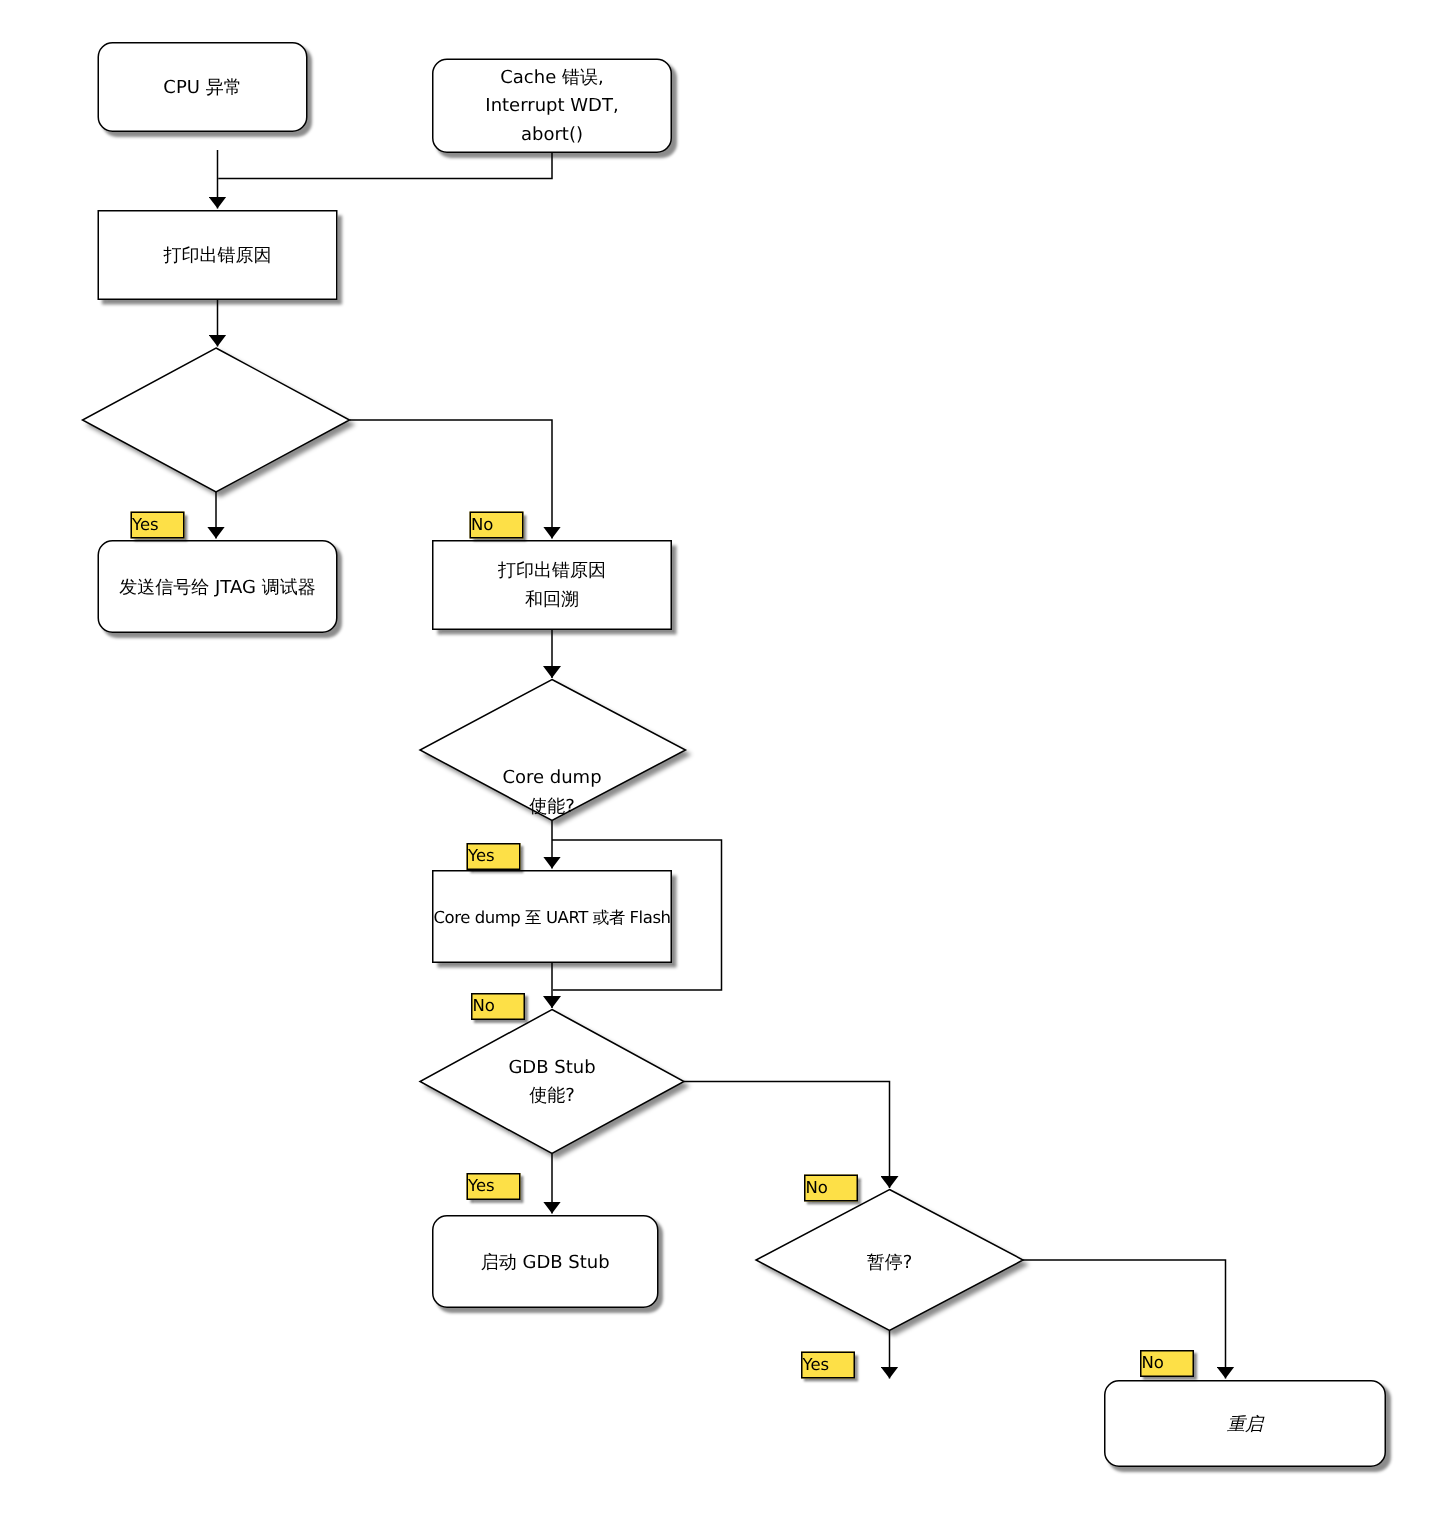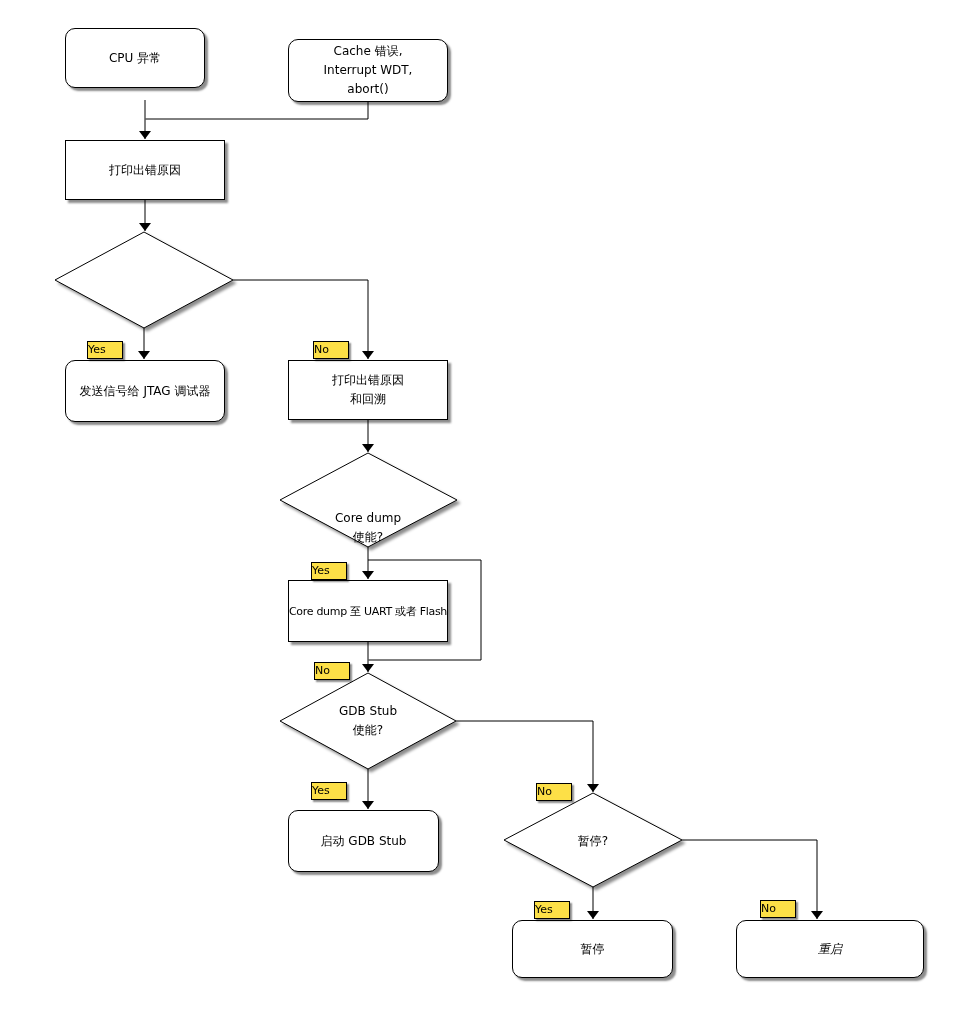--- a/index.html
+++ b/index.html
@@ -88,23 +88,20 @@
   </div>
 
   <div class="node" style="left:288px;top:580px;width:160px;height:62px;">
     <span class="small-text">Core dump 至 UART 或者 Flash</span>
   </div>
 
   <div class="node rounded" style="left:288px;top:810px;width:151px;height:62px;">
     <span>启动 GDB Stub</span>
   </div>
 
-  <div class="node rounded" style="left:512px;top:920px;width:161px;height:58px;">
-    <span>暂停</span>
-  </div>
 
   <div class="node rounded" style="left:736px;top:920px;width:188px;height:58px;font-style:italic;">
     <span>重启</span>
   </div>
 
 
   <div class="dtext" style="left:278px;top:481px;width:180px;margin-top:28px;">
     <span>Core dump</span>
     <span>使能?</span>
   </div>

